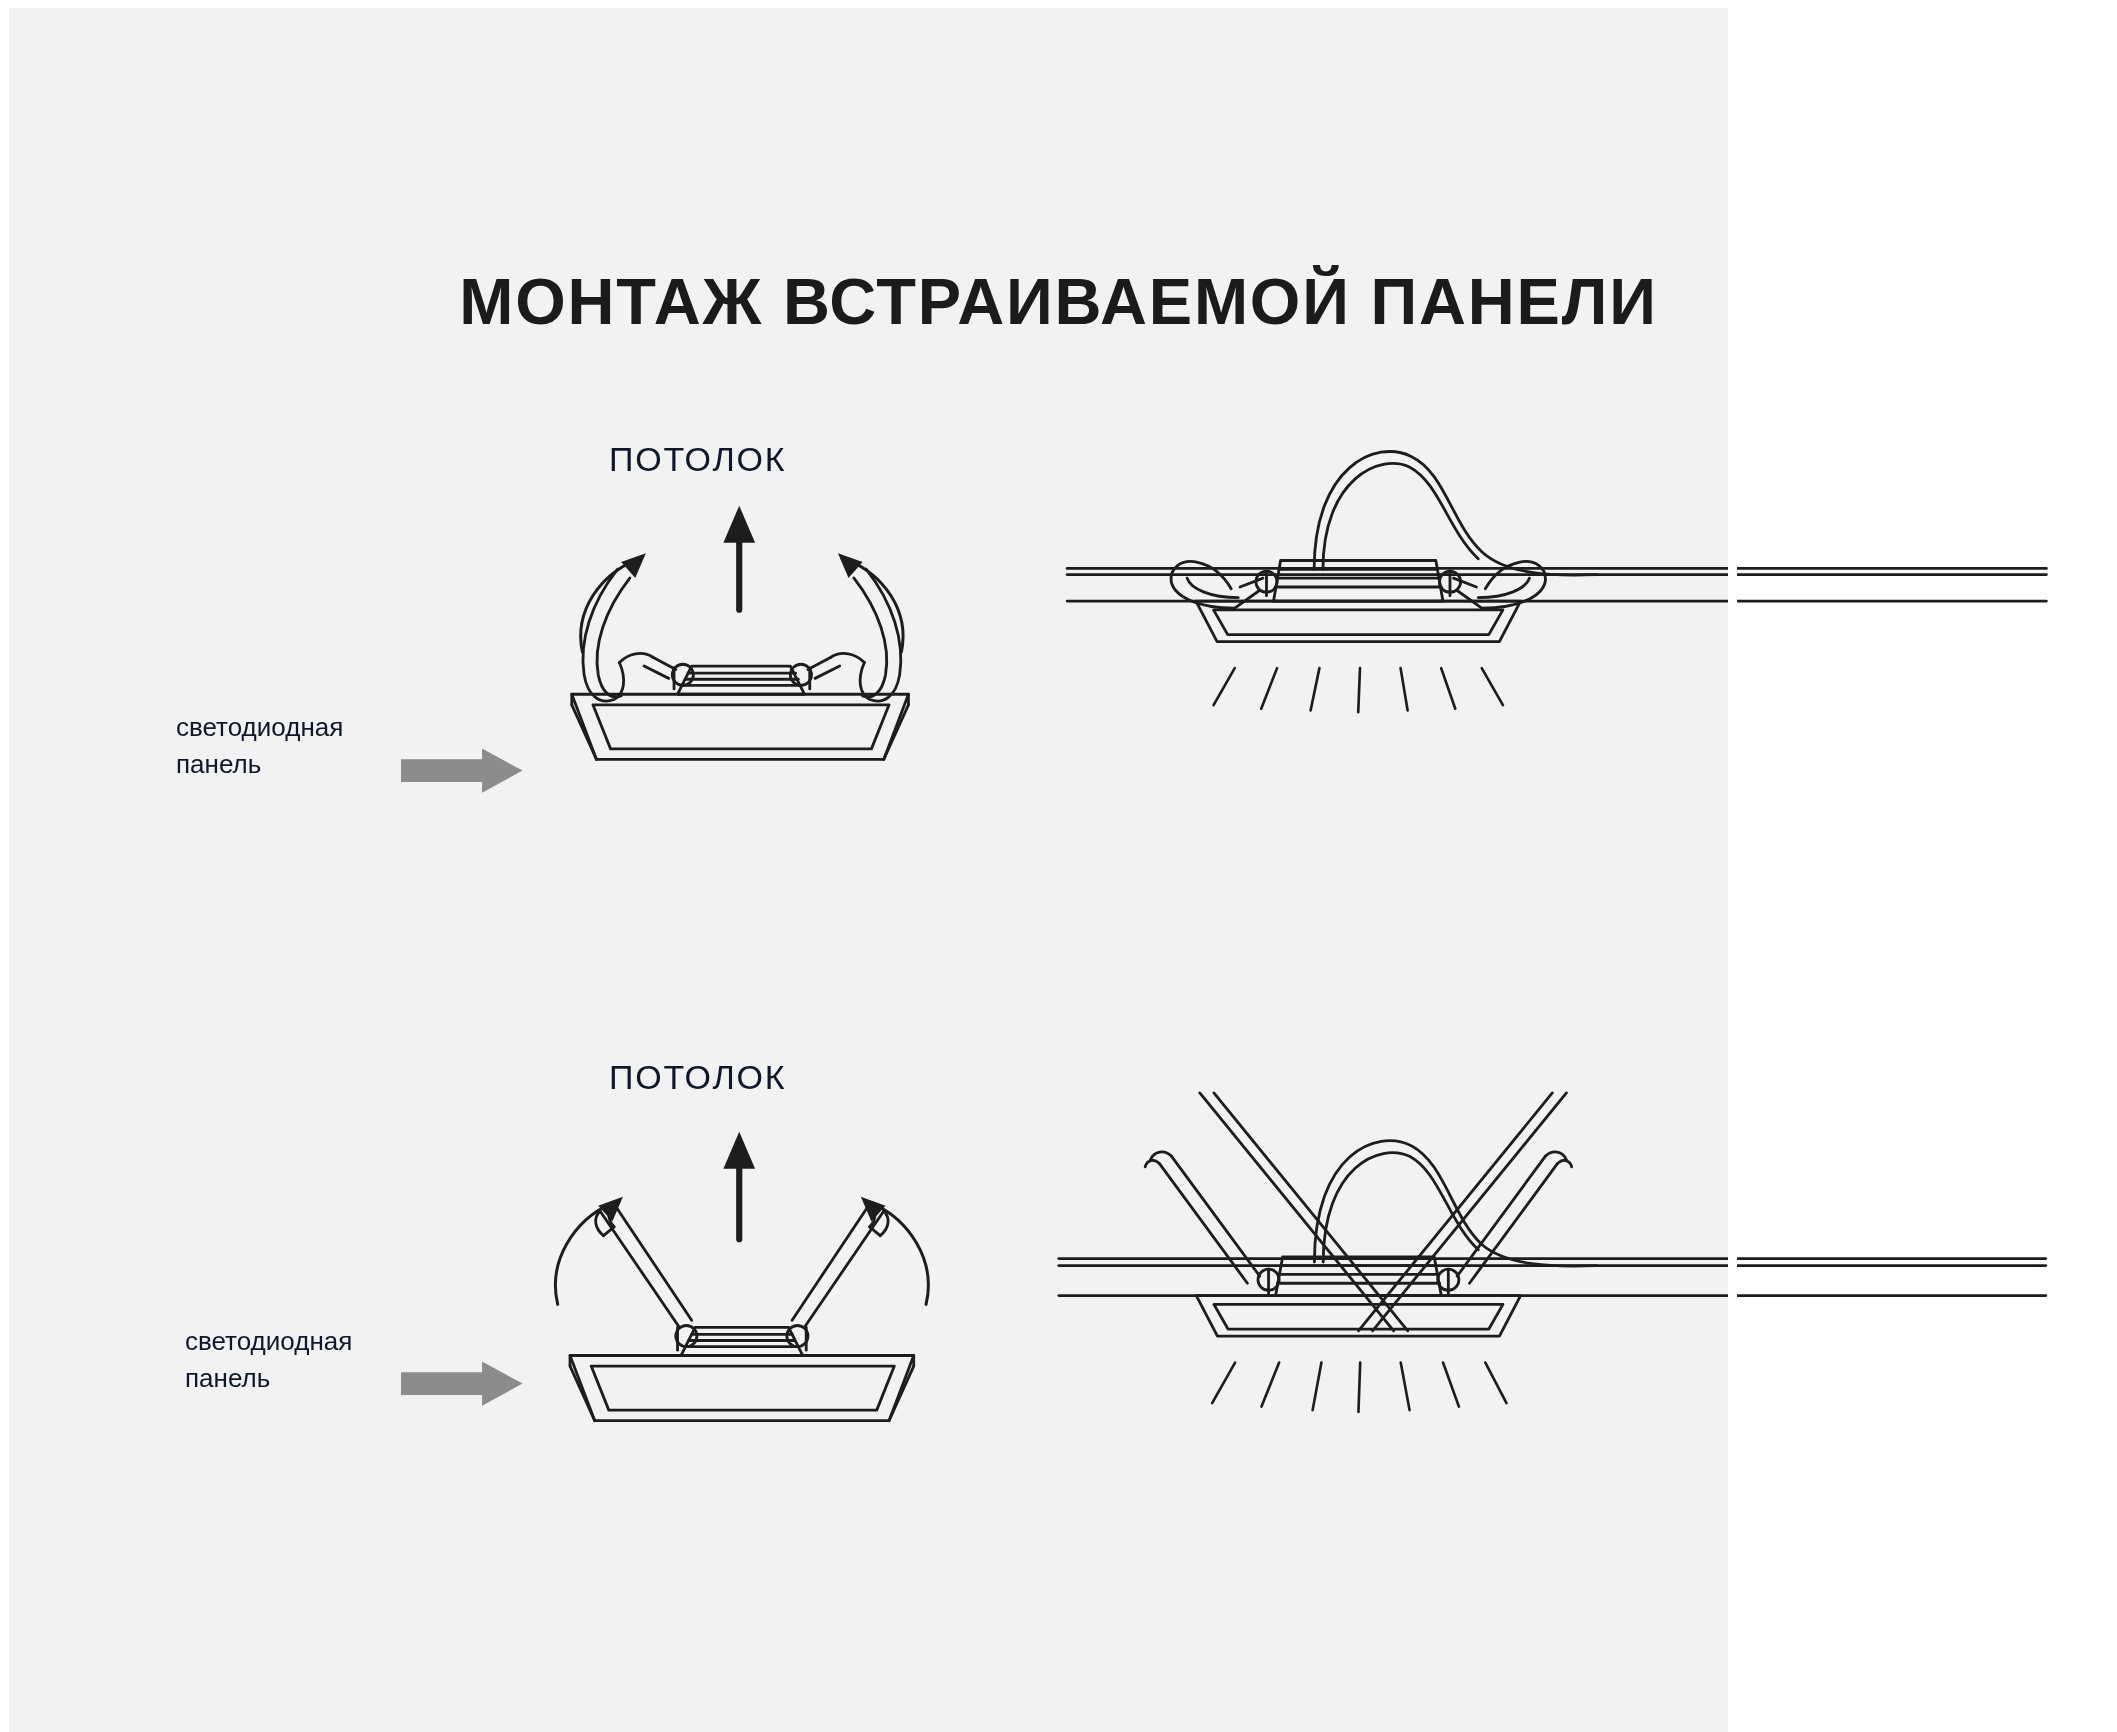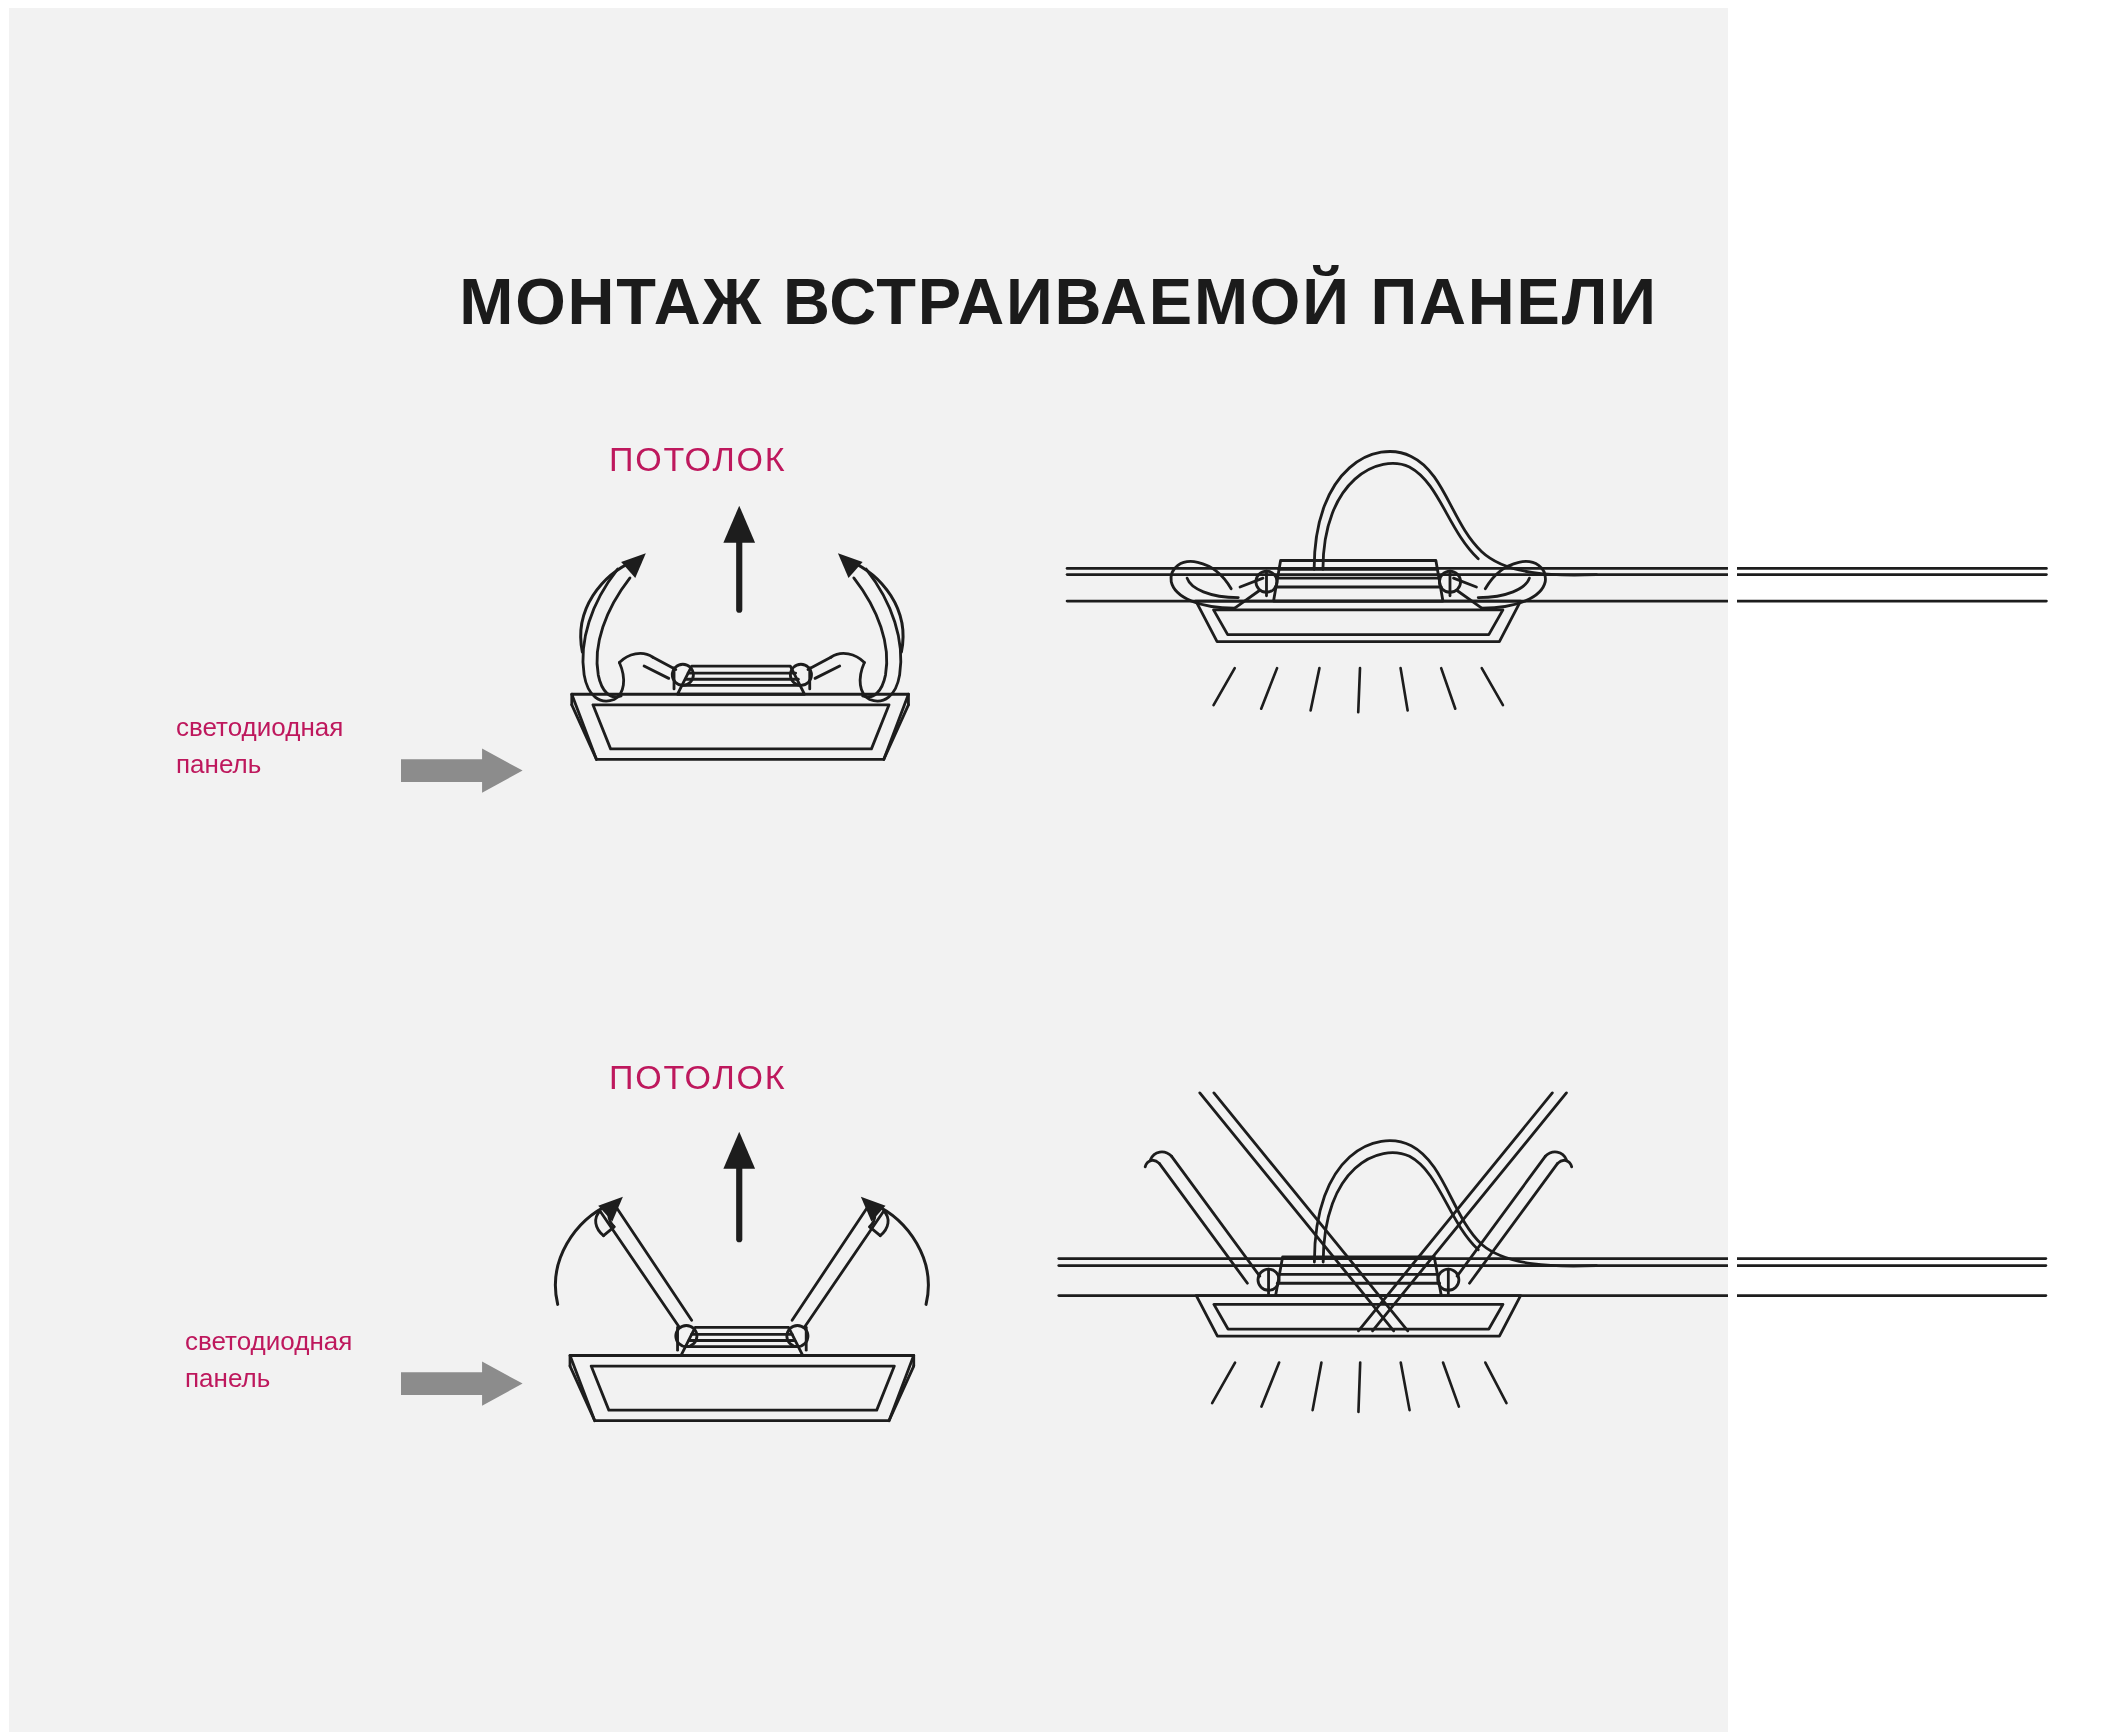--- a/index.html
+++ b/index.html
@@ -40,21 +40,21 @@
     text-align: center;
     font-size: 65px;
     font-weight: bold;
     letter-spacing: 1.8px;
     color: #1b1b1b;
     white-space: nowrap;
   }
 
   .label {
     position: absolute;
-    color: #be185d;
+    color: #0f172a;
     white-space: pre-line;
   }
   .label-ceiling {
     font-size: 34px;
     letter-spacing: 1.8px;
   }
   .label-panel {
     font-size: 26px;
     line-height: 1.42;
   }

